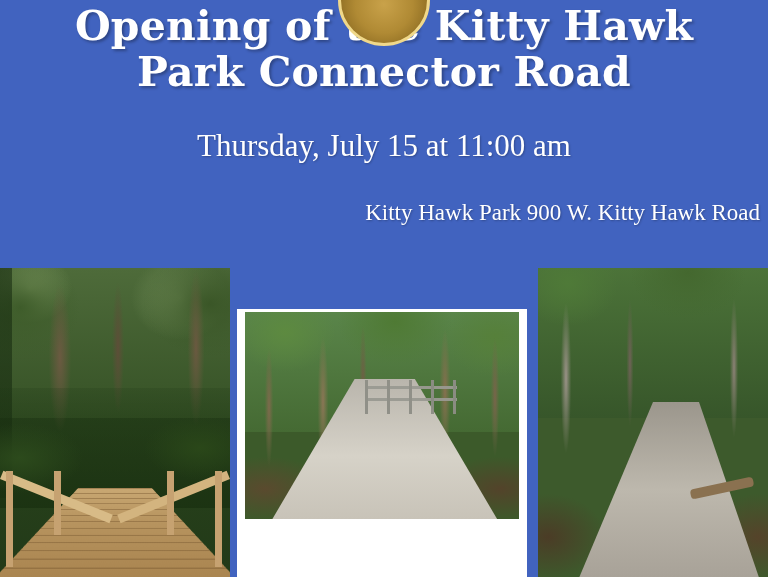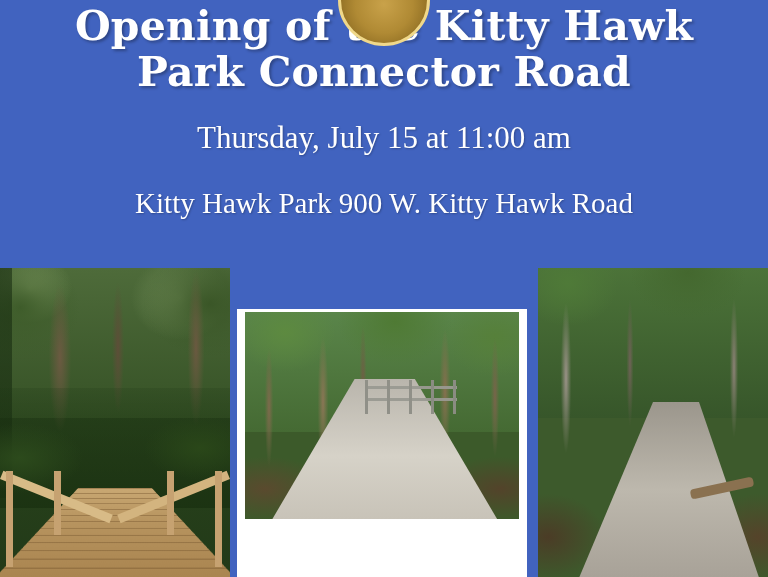--- a/index.html
+++ b/index.html
@@ -51,34 +51,35 @@
     font-size: 41px;
     line-height: 1.12;
     letter-spacing: 0.2px;
     text-shadow: 2px 2px 3px rgba(0,0,0,0.30);
   }
   .headline .line {
     display: block;
     white-space: nowrap;
   }
   .subline {
-    margin: 4px;
+    margin: 12px;
     font-family: "Liberation Serif", serif;
     font-size: 31px;
     line-height: 1.0;
     padding-top: 22px;
     text-shadow: 1px 1px 2px rgba(0,0,0,0.25);
   }
   .subline2 {
     margin: 8px;
     font-family: "Liberation Serif", serif;
-    font-size: 29px;
+    font-size: 23px;
     line-height: 1.0;
     padding-top: 28px;
     text-shadow: 1px 1px 2px rgba(0,0,0,0.25);
+    text-align: right;
   }
 
   
   .photo-band {
     position: absolute;
     left: 0;
     top: 268px;
     width: 768px;
     height: 309px;
   }

